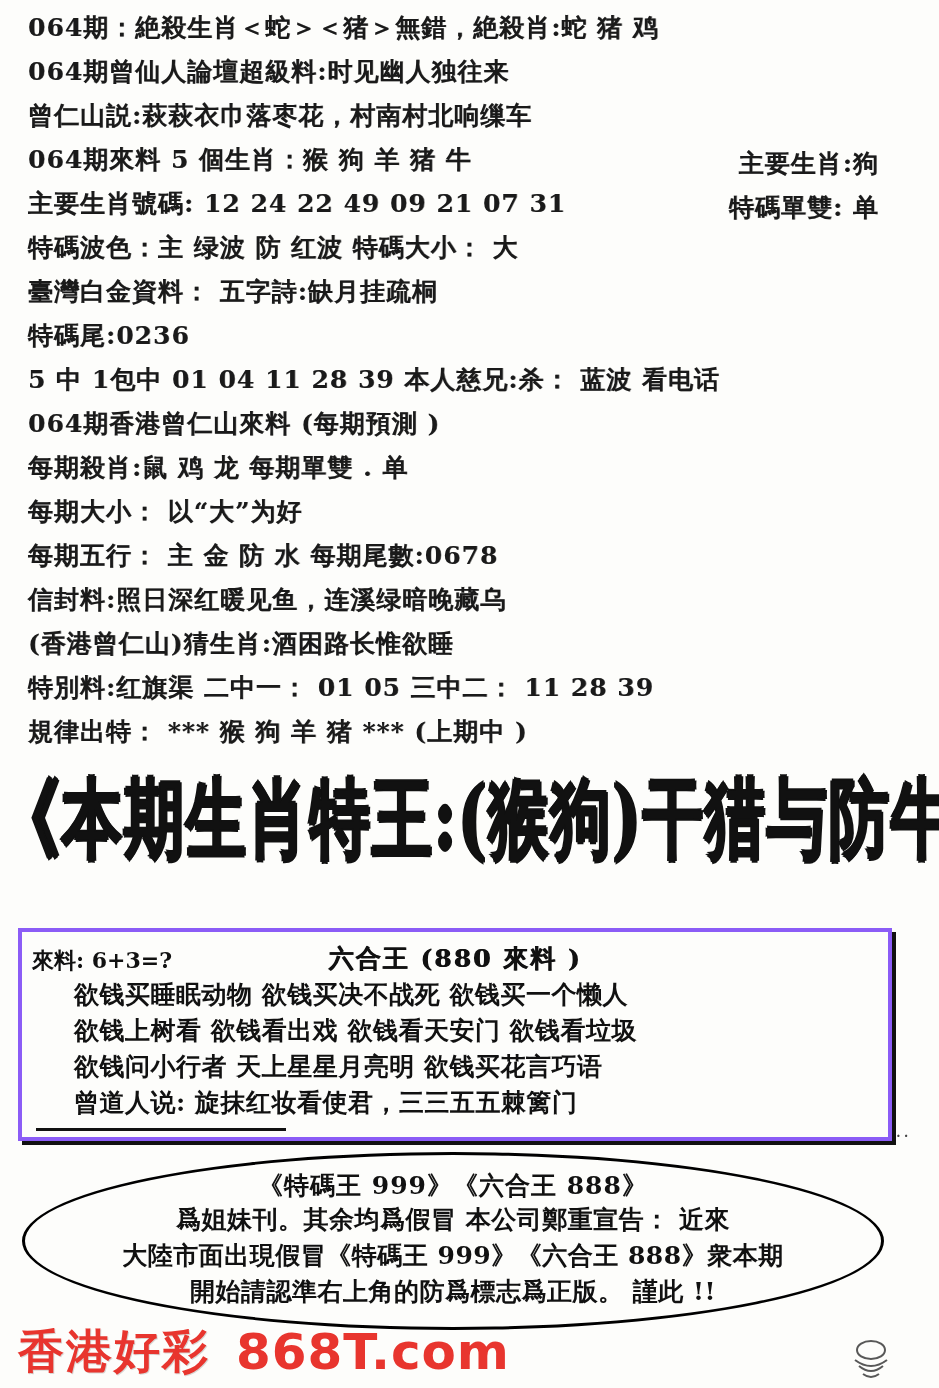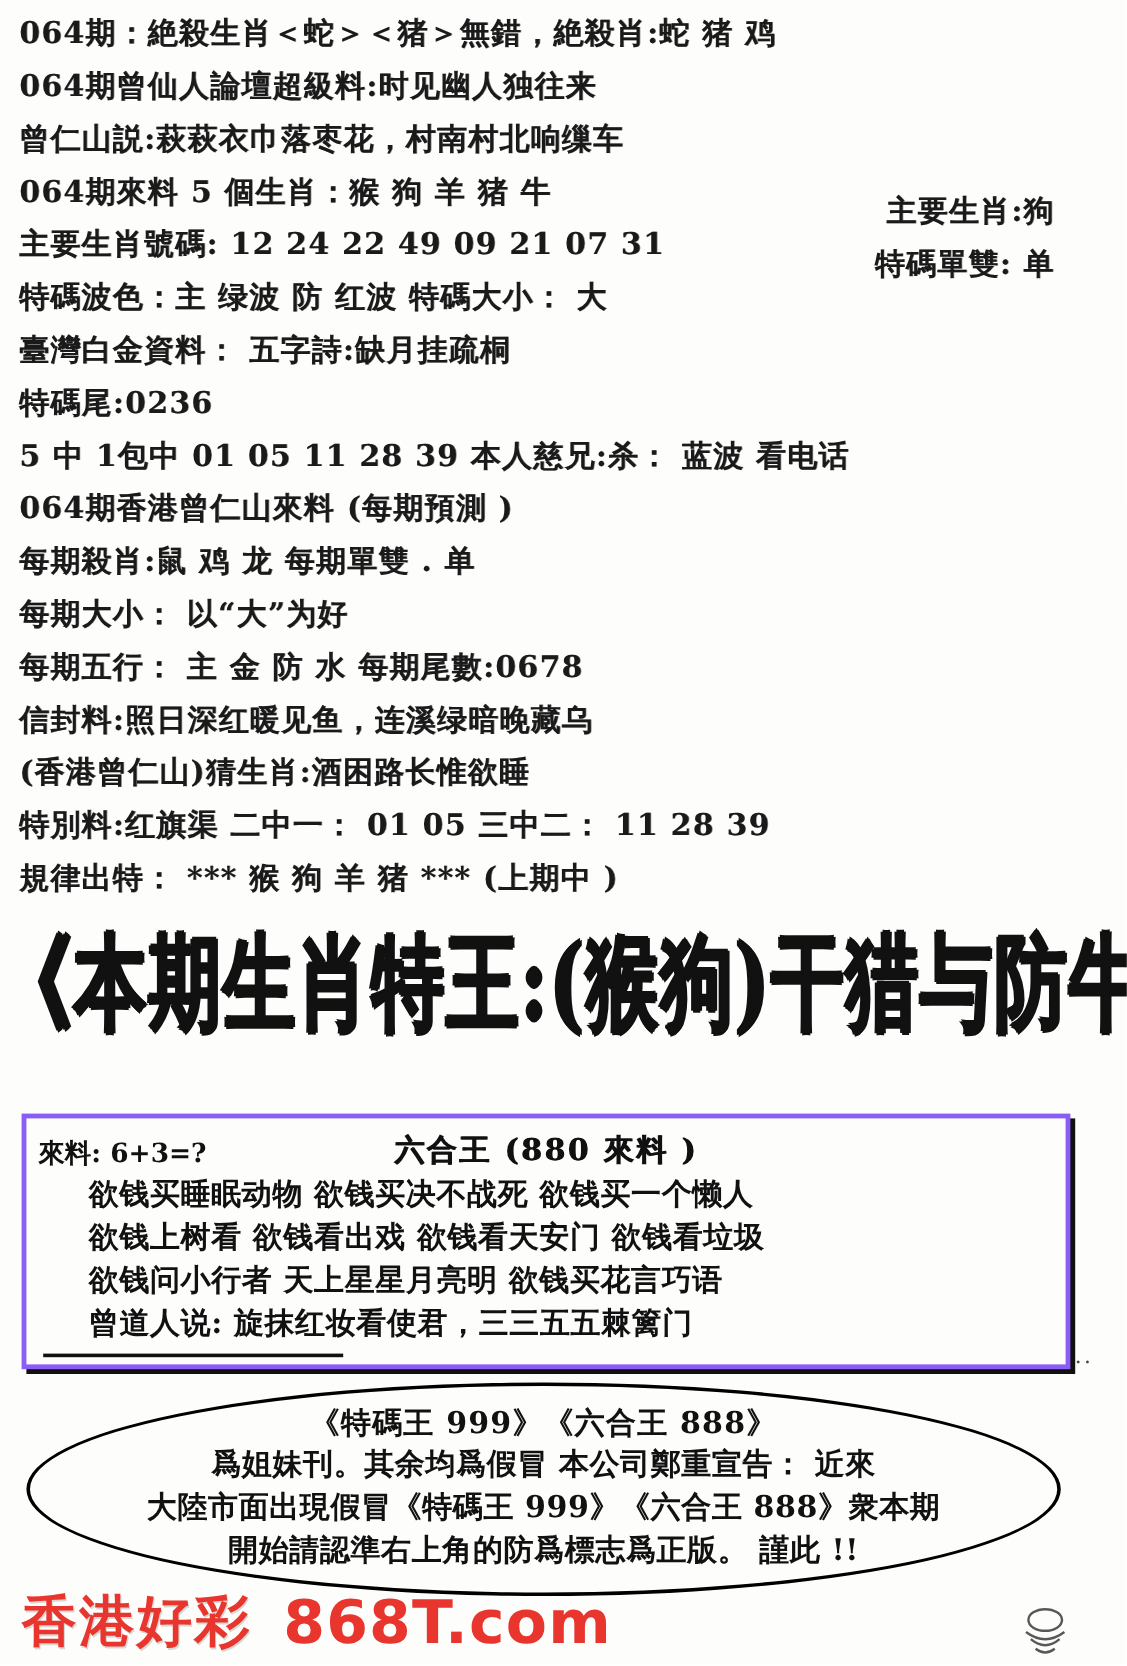--- a/index.html
+++ b/index.html
@@ -32,27 +32,27 @@
   .line {
     position: relative;
     height: 44px;
     line-height: 44px;
     font-size: 25px;
     white-space: nowrap;
     letter-spacing: 1px;
     color: #1a1a1a;
     font-family: "DejaVu Serif", serif;
     font-weight: 600;
-    padding-left: 16px;
+    padding-left: 28px;
     text-shadow: 0.6px 0 0 rgba(0,0,0,0.45);
   }
   .line .right {
     position: absolute;
     right: 60px;
-    top: 16px;
+    top: 4px;
   }
   
   .headline {
     position: absolute;
     left: 0;
     top: 762px;
     width: 939px;
     text-align: center;
     font-size: 60px;
     font-weight: 700;
@@ -221,21 +221,21 @@
     </div>
     <div class="line">
       <span>臺灣白金資料： 五字詩:缺月挂疏桐</span>
       <span class="right"></span>
     </div>
     <div class="line">
       <span>特碼尾:0236</span>
       <span class="right"></span>
     </div>
     <div class="line">
-      <span>5 中 1包中  01 05 11 28 39   本人慈兄:杀： 蓝波 看电话</span>
+      <span>5 中 1包中  01 04 11 28 39   本人慈兄:杀： 蓝波 看电话</span>
       <span class="right"></span>
     </div>
     <div class="line">
       <span>064期香港曾仁山來料 (每期預測 )</span>
       <span class="right"></span>
     </div>
     <div class="line">
       <span>每期殺肖:鼠 鸡 龙   每期單雙 . 单</span>
       <span class="right"></span>
     </div>

